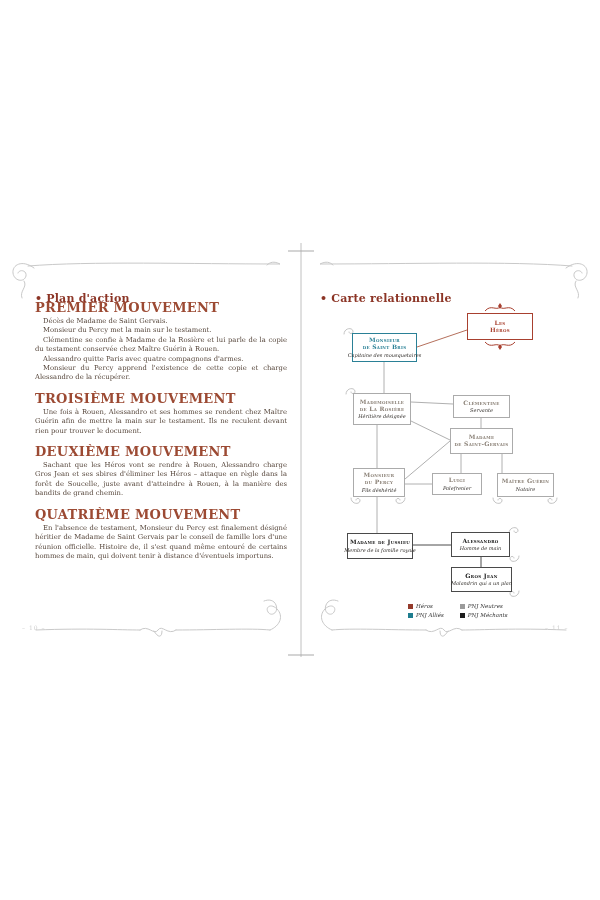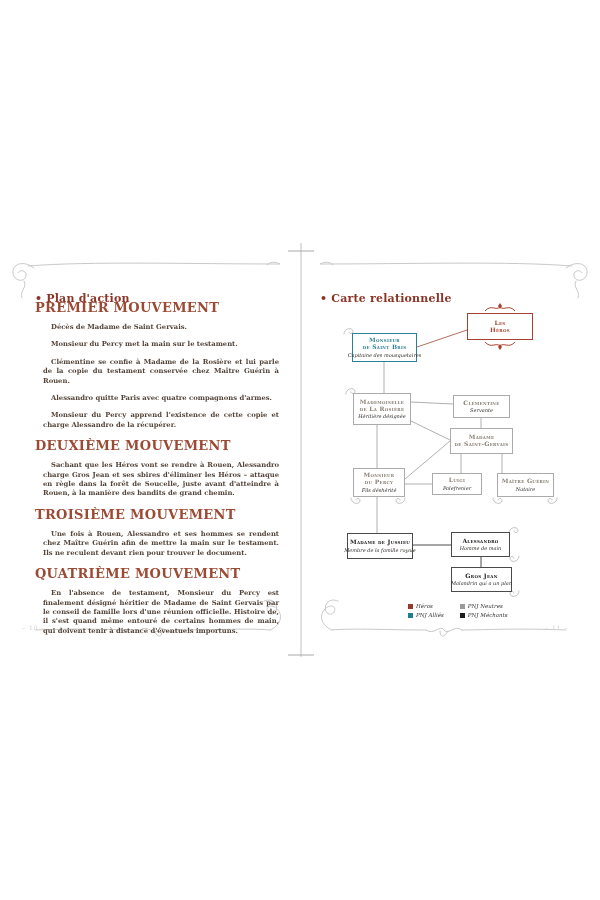--- a/index.html
+++ b/index.html
@@ -21,21 +21,21 @@
   
   .page-title{position:absolute;font-size:11px;font-weight:bold;color:#8c3526;letter-spacing:.2px;}
   .page-title .bullet{margin-right:4px;}
   .t-left{left:35px;top:283px;}
   .t-right{left:320px;top:283px;}
 
   
   .lp-text{position:absolute;left:35px;top:300px;width:252px;}
   .lp-text h3{margin:8px 0 2px 0;font-size:13px;font-weight:600;color:#9c4a33;letter-spacing:.3px;}
   .lp-text section:first-of-type h3{margin-top:0;}
-  .lp-text p{margin:8px;font-size:6.8px;line-height:9.4px;color:#55453a;text-align:justify;text-indent:8px;font-weight:bold;}
+  .lp-text p{margin:0;font-size:6.8px;line-height:9.4px;color:#55453a;text-align:justify;text-indent:8px;}
 
   
   .pagenum{position:absolute;top:624px;font-size:6px;color:#cfcfcf;letter-spacing:1px;}
   .pn-left{left:22px;}
   .pn-right{left:545px;}
 
   
   .edges{position:absolute;left:0;top:0;pointer-events:none;}
   .edges line{stroke:#b0b0b0;stroke-width:1;}
   .edges line.e-dark{stroke:#4d4d4d;}
@@ -129,26 +129,26 @@
   <div class="lp-text">
     <section>
       <h3>PREMIER MOUVEMENT</h3>
       <p>Décès de Madame de Saint Gervais.</p>
       <p>Monsieur du Percy met la main sur le testament.</p>
       <p>Clémentine se confie à Madame de la Rosière et lui parle de la copie du testament conservée chez Maître Guérin à Rouen.</p>
       <p>Alessandro quitte Paris avec quatre compagnons d'armes.</p>
       <p>Monsieur du Percy apprend l'existence de cette copie et charge Alessandro de la récupérer.</p>
     </section>
     <section>
+      <h3>TROISIÈME MOUVEMENT</h3>
+      <p>Une fois à Rouen, Alessandro et ses hommes se rendent chez Maître Guérin afin de mettre la main sur le testament. Ils ne reculent devant rien pour trouver le document.</p>
+    </section>
+    <section>
       <h3>DEUXIÈME MOUVEMENT</h3>
       <p>Sachant que les Héros vont se rendre à Rouen, Alessandro charge Gros Jean et ses sbires d'éliminer les Héros – attaque en règle dans la forêt de Soucelle, juste avant d'atteindre à Rouen, à la manière des bandits de grand chemin.</p>
-    </section>
-    <section>
-      <h3>TROISIÈME MOUVEMENT</h3>
-      <p>Une fois à Rouen, Alessandro et ses hommes se rendent chez Maître Guérin afin de mettre la main sur le testament. Ils ne reculent devant rien pour trouver le document.</p>
     </section>
     <section>
       <h3>QUATRIÈME MOUVEMENT</h3>
       <p>En l'absence de testament, Monsieur du Percy est finalement désigné héritier de Madame de Saint Gervais par le conseil de famille lors d'une réunion officielle. Histoire de, il s'est quand même entouré de certains hommes de main, qui doivent tenir à distance d'éventuels importuns.</p>
     </section>
   </div>
 
   <span class="pagenum pn-left">– 10 –</span>
 
   <h2 class="page-title t-right">

